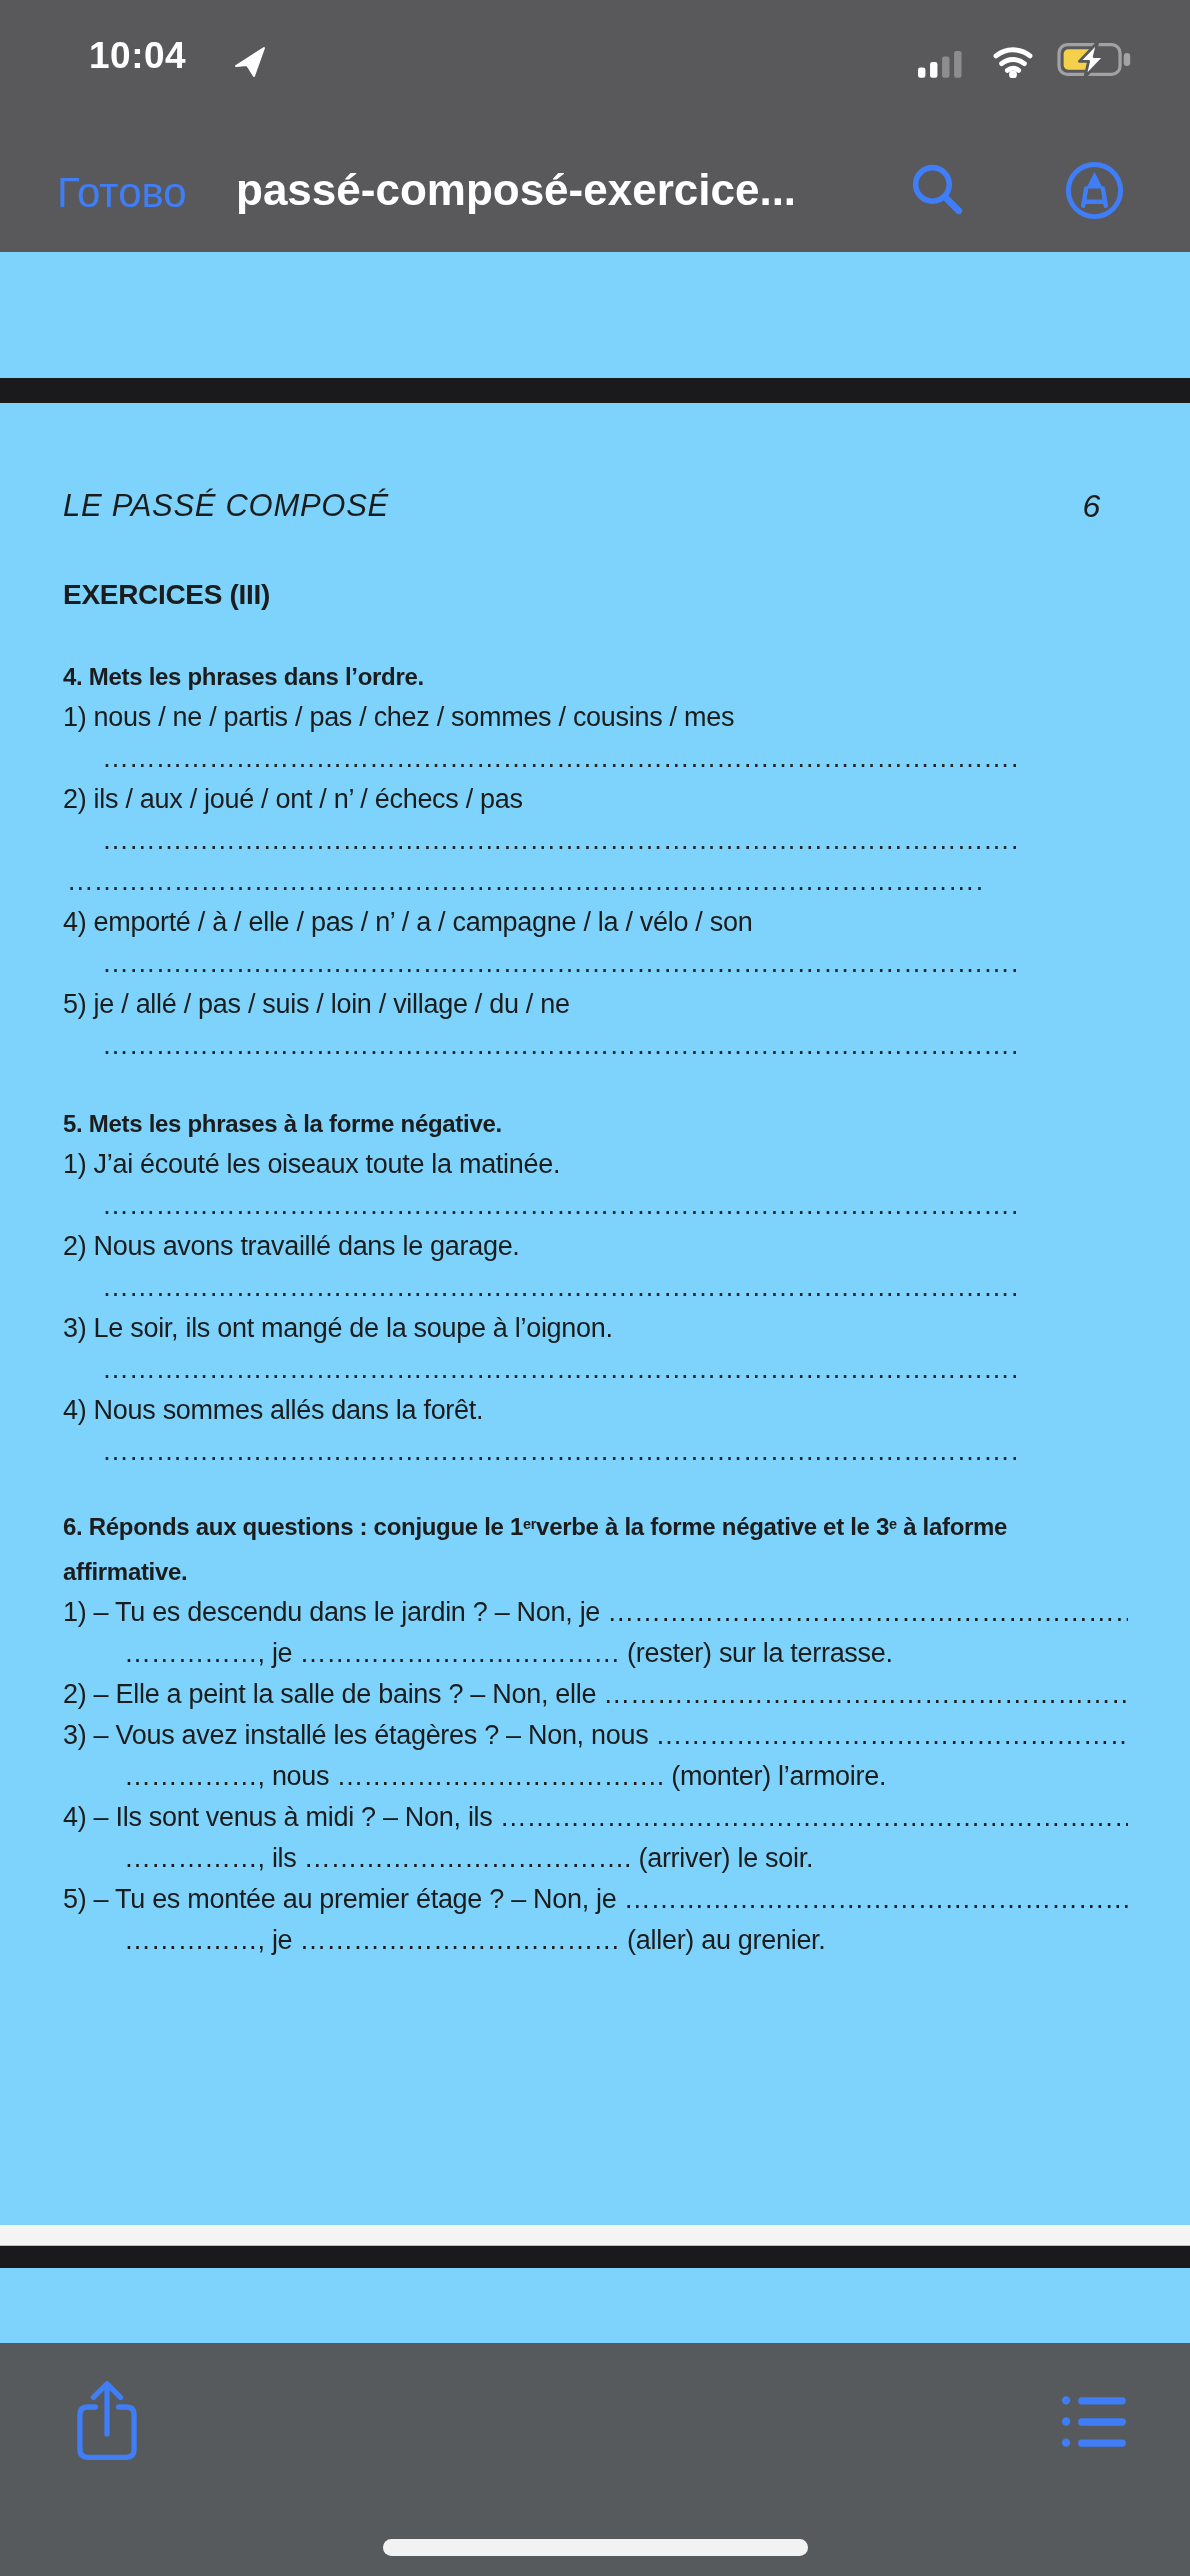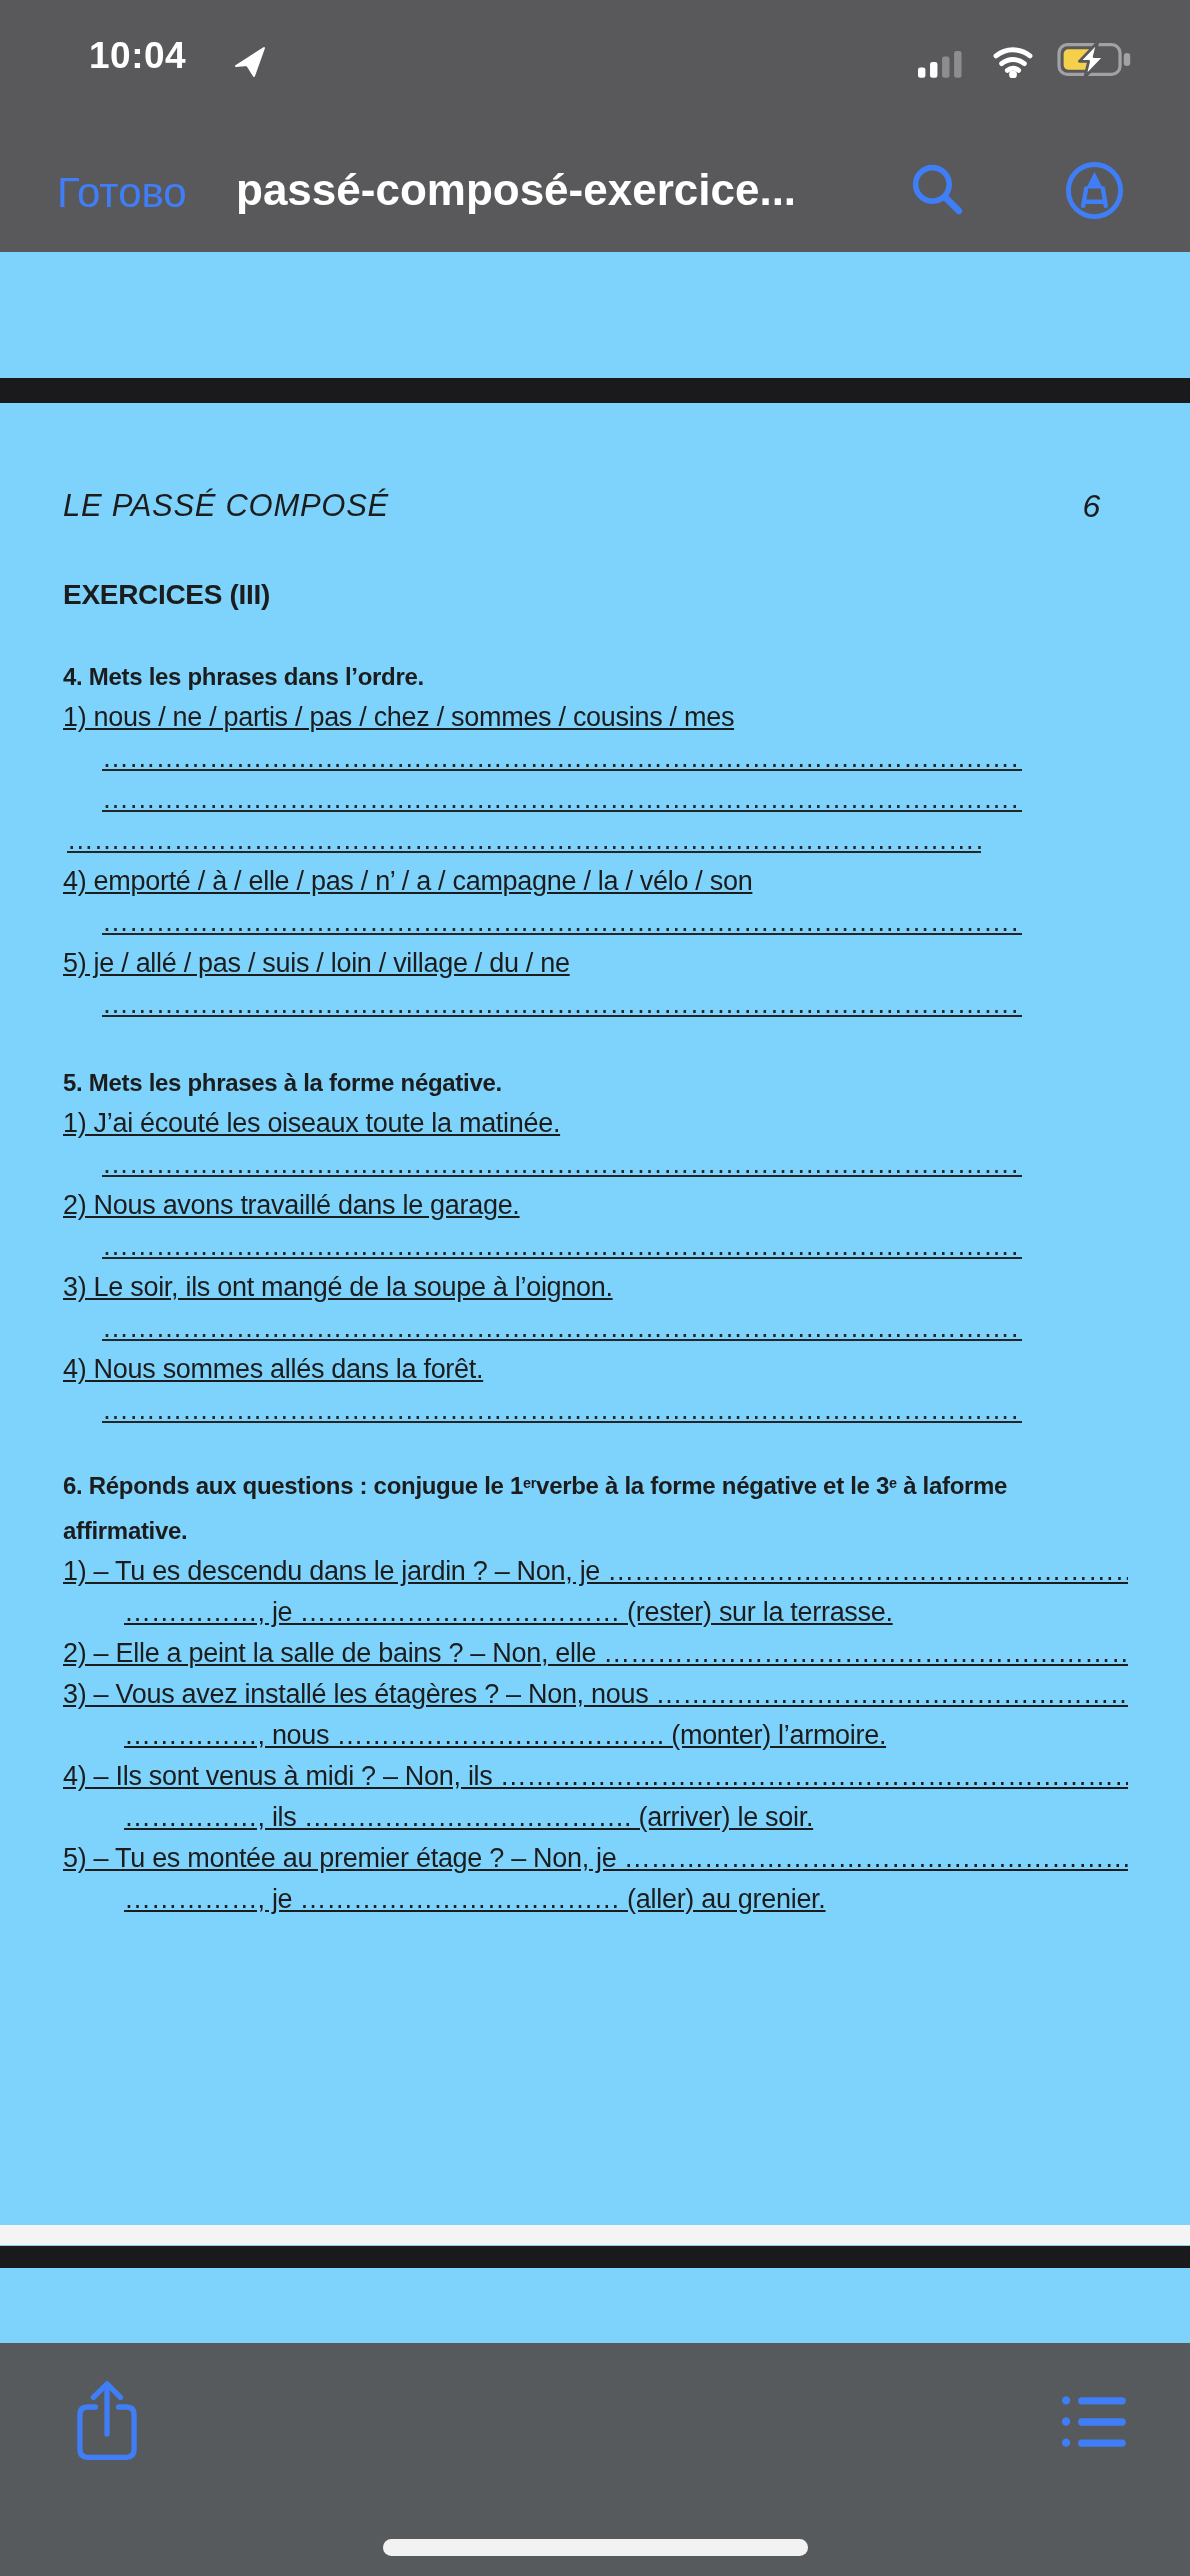--- a/index.html
+++ b/index.html
@@ -27,21 +27,21 @@
   .doc{position:absolute;left:63px;top:482px;width:1065px;color:#1c1c1c;
        font-size:27px;letter-spacing:-0.3px;}
   .doc-title-row{display:flex;justify-content:space-between;align-items:flex-start;line-height:48px;}
   .doc-title{font-size:31px;font-style:italic;letter-spacing:0.7px;}
   .page-number{font-size:32px;font-style:italic;padding-right:28px;}
   .doc-subtitle{font-weight:700;line-height:41px;font-size:28px;margin-top:44px;}
   .doc-section{margin-top:37px;}
   .doc-section:nth-child(1){margin-top:41px;}
   .doc-section:nth-child(3){margin-top:34px;}
   .doc-heading{font-weight:700;line-height:41px;font-size:24px;}
-  .doc-line{line-height:41px;white-space:nowrap;overflow:hidden;text-decoration:underline;}
+  .doc-line{line-height:41px;white-space:nowrap;overflow:hidden;}
   .doc-line.cont{padding-left:61px;}
   .doc-line.dots{color:#252525;width:920px;margin-left:39px;}
   .doc-line.dots.flush{margin-left:3.7px;width:914px;}
   .sup{font-size:0.6em;position:relative;top:-0.45em;}
   
   .toolbar{position:absolute;left:0;top:2343px;width:100%;height:233px;background:rgba(86,86,88,0.97);z-index:5;}
   .toolbar .share{position:absolute;left:69px;top:35px;}
   .toolbar .list{position:absolute;left:1061px;top:50px;}
   .home-indicator{position:absolute;left:383px;top:196px;width:425px;height:16.7px;border-radius:8.3px;background:#f2f2f2;}
 </style>
@@ -104,20 +104,21 @@
     <div class="doc-title-row">
       <span class="doc-title">LE PASSÉ COMPOSÉ</span>
       <span class="page-number">6</span>
     </div>
     <div class="doc-subtitle">EXERCICES (III)</div>
     <div id="doc-sections">
         <section class="doc-section">
           <div class="doc-heading"><span>4. Mets les phrases dans l’ordre.</span></div>
           <div class="doc-line ">1) nous / ne / partis / pas / chez / sommes / cousins / mes</div>
           <div class="doc-line dots">……………………………………………………………………………………………………………………………………………………………………………………………………………………………………………………………………………………</div>
+          <div class="doc-line ">2) ils / aux / joué / ont / n’ / échecs / pas</div>
           <div class="doc-line dots">……………………………………………………………………………………………………………………………………………………………………………………………………………………………………………………………………………………</div>
           <div class="doc-line dots flush">……………………………………………………………………………………………………………………………………………………………………………………………………………………………………………………………………………………</div>
           <div class="doc-line ">4) emporté / à / elle / pas / n’ / a / campagne / la / vélo / son</div>
           <div class="doc-line dots">……………………………………………………………………………………………………………………………………………………………………………………………………………………………………………………………………………………</div>
           <div class="doc-line ">5) je / allé / pas / suis / loin / village / du / ne</div>
           <div class="doc-line dots">……………………………………………………………………………………………………………………………………………………………………………………………………………………………………………………………………………………</div>
         </section>
         <section class="doc-section">
           <div class="doc-heading"><span>5. Mets les phrases à la forme négative.</span></div>
           <div class="doc-line ">1) J’ai écouté les oiseaux toute la matinée.</div>

